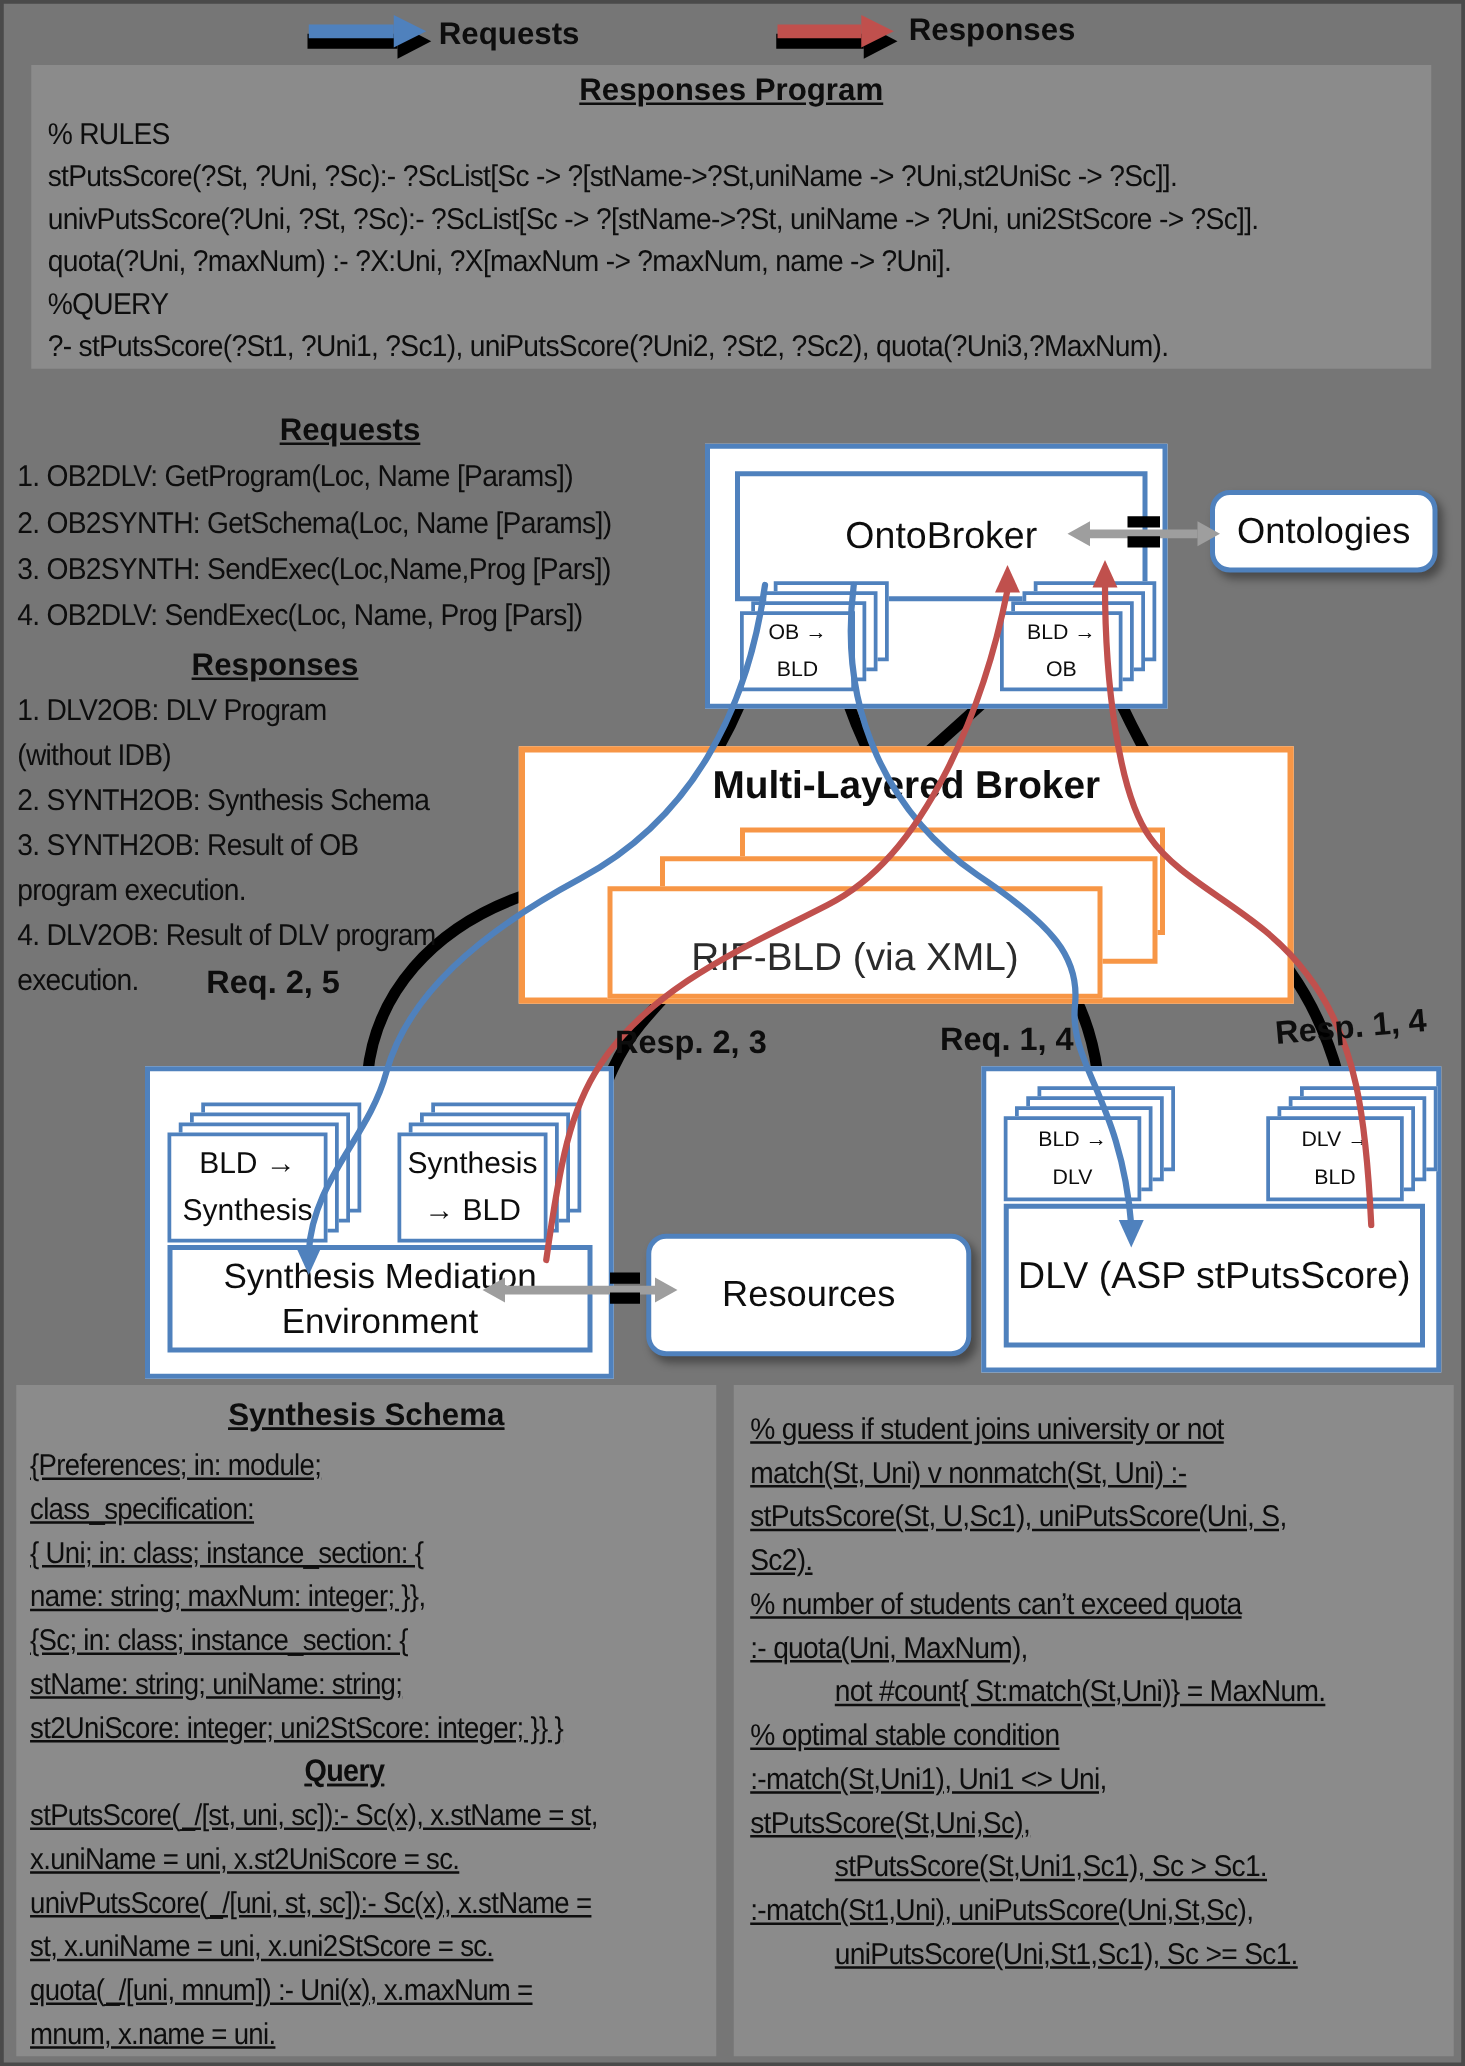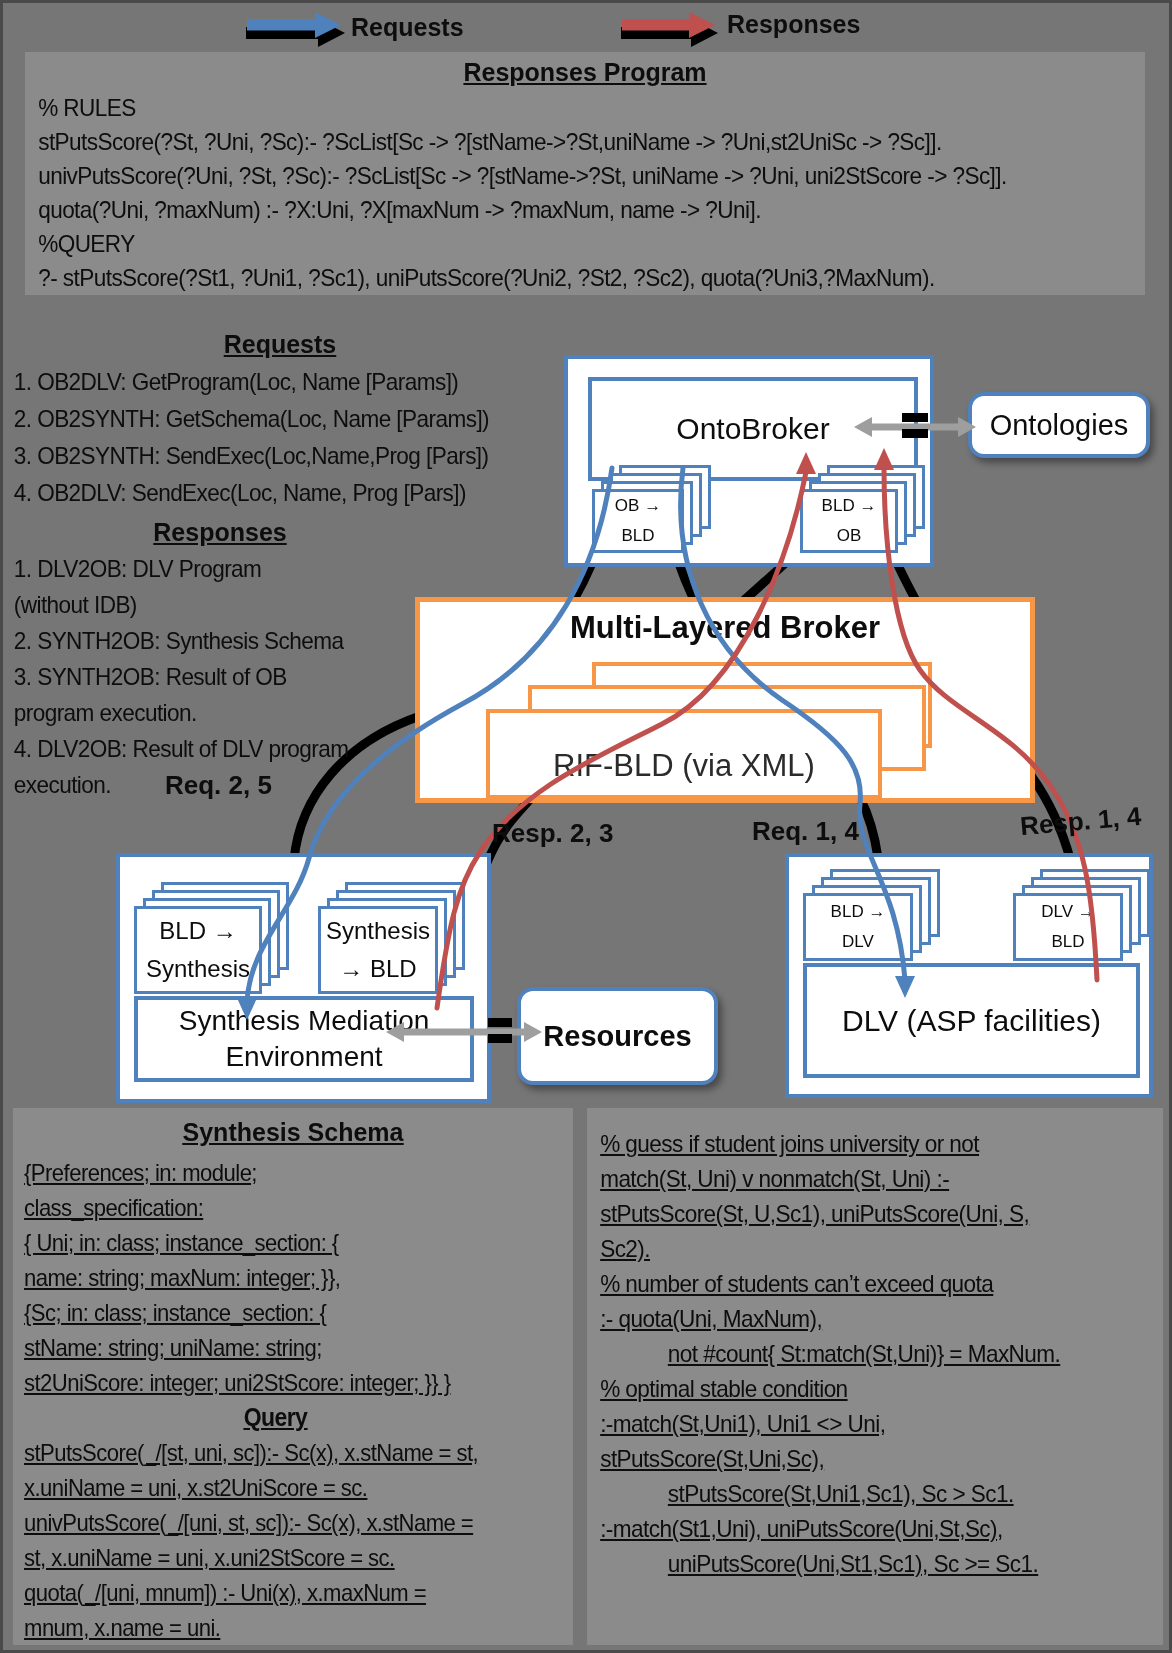--- a/index.html
+++ b/index.html
@@ -163,21 +163,21 @@
     <div class="front cardtext-m">
       <span>Synthesis</span>
       <span>→ BLD</span>
     </div>
   </div>
   <div class="box blue-border center-flex" style="left:134px;top:996px;width:340px;height:86px;flex-direction:column;font-size:28px;line-height:36px;">
     <span>Synthesis Mediation</span>
     <span>Environment</span>
   </div>
 
-  <div class="box blue-border rounded center-flex" style="left:517px;top:987px;width:201px;height:98px;font-size:29px;font-weight:bold;">
+  <div class="box blue-border rounded center-flex" style="left:517px;top:987px;width:260px;height:98px;font-size:29px;">
     <span>Resources</span>
   </div>
 
   <div class="box blue-border" style="left:785px;top:853px;width:368px;height:245px;"></div>
   <div class="card-stack" style="left:803px;top:893px;width:110px;height:68px;">
     <div class="lyr l3"></div>
       <div class="lyr l2"></div>
       <div class="lyr l1"></div>
     <div class="front cardtext-s">
       <span>BLD →</span>
@@ -187,21 +187,21 @@
   <div class="card-stack" style="left:1013px;top:893px;width:110px;height:68px;">
     <div class="lyr l3"></div>
       <div class="lyr l2"></div>
       <div class="lyr l1"></div>
     <div class="front cardtext-s">
       <span>DLV →</span>
       <span>BLD</span>
     </div>
   </div>
   <div class="box blue-border center-flex" style="left:803px;top:963px;width:337px;height:115px;font-size:30px;">
-    <span>DLV (ASP facilities)</span>
+    <span>DLV (ASP stPutsScore)</span>
   </div>
 
   <svg class="layer-over" width="1172" height="1653" viewBox="0 0 1172 1653">
 
     <path class="s-blue" d="M 612,468 C 598,570 552,656 464,703 C 384,746 326,796 309,858 C 295,910 250,944 247,1002"></path>
     <polygon class="f-blue" points="237,998 257,998 247,1020"></polygon>
     <path class="s-blue" d="M 683,468 C 670,570 712,652 782,700 C 842,740 864,766 860,804 C 855,852 897,880 905,980"></path>
     <polygon class="f-blue" points="895,976 915,976 905,998"></polygon>
 
     <path class="s-red" d="M 437,1008 C 448,930 456,888 480,852 C 522,788 600,756 662,724 C 742,684 788,562 806,472"></path>

